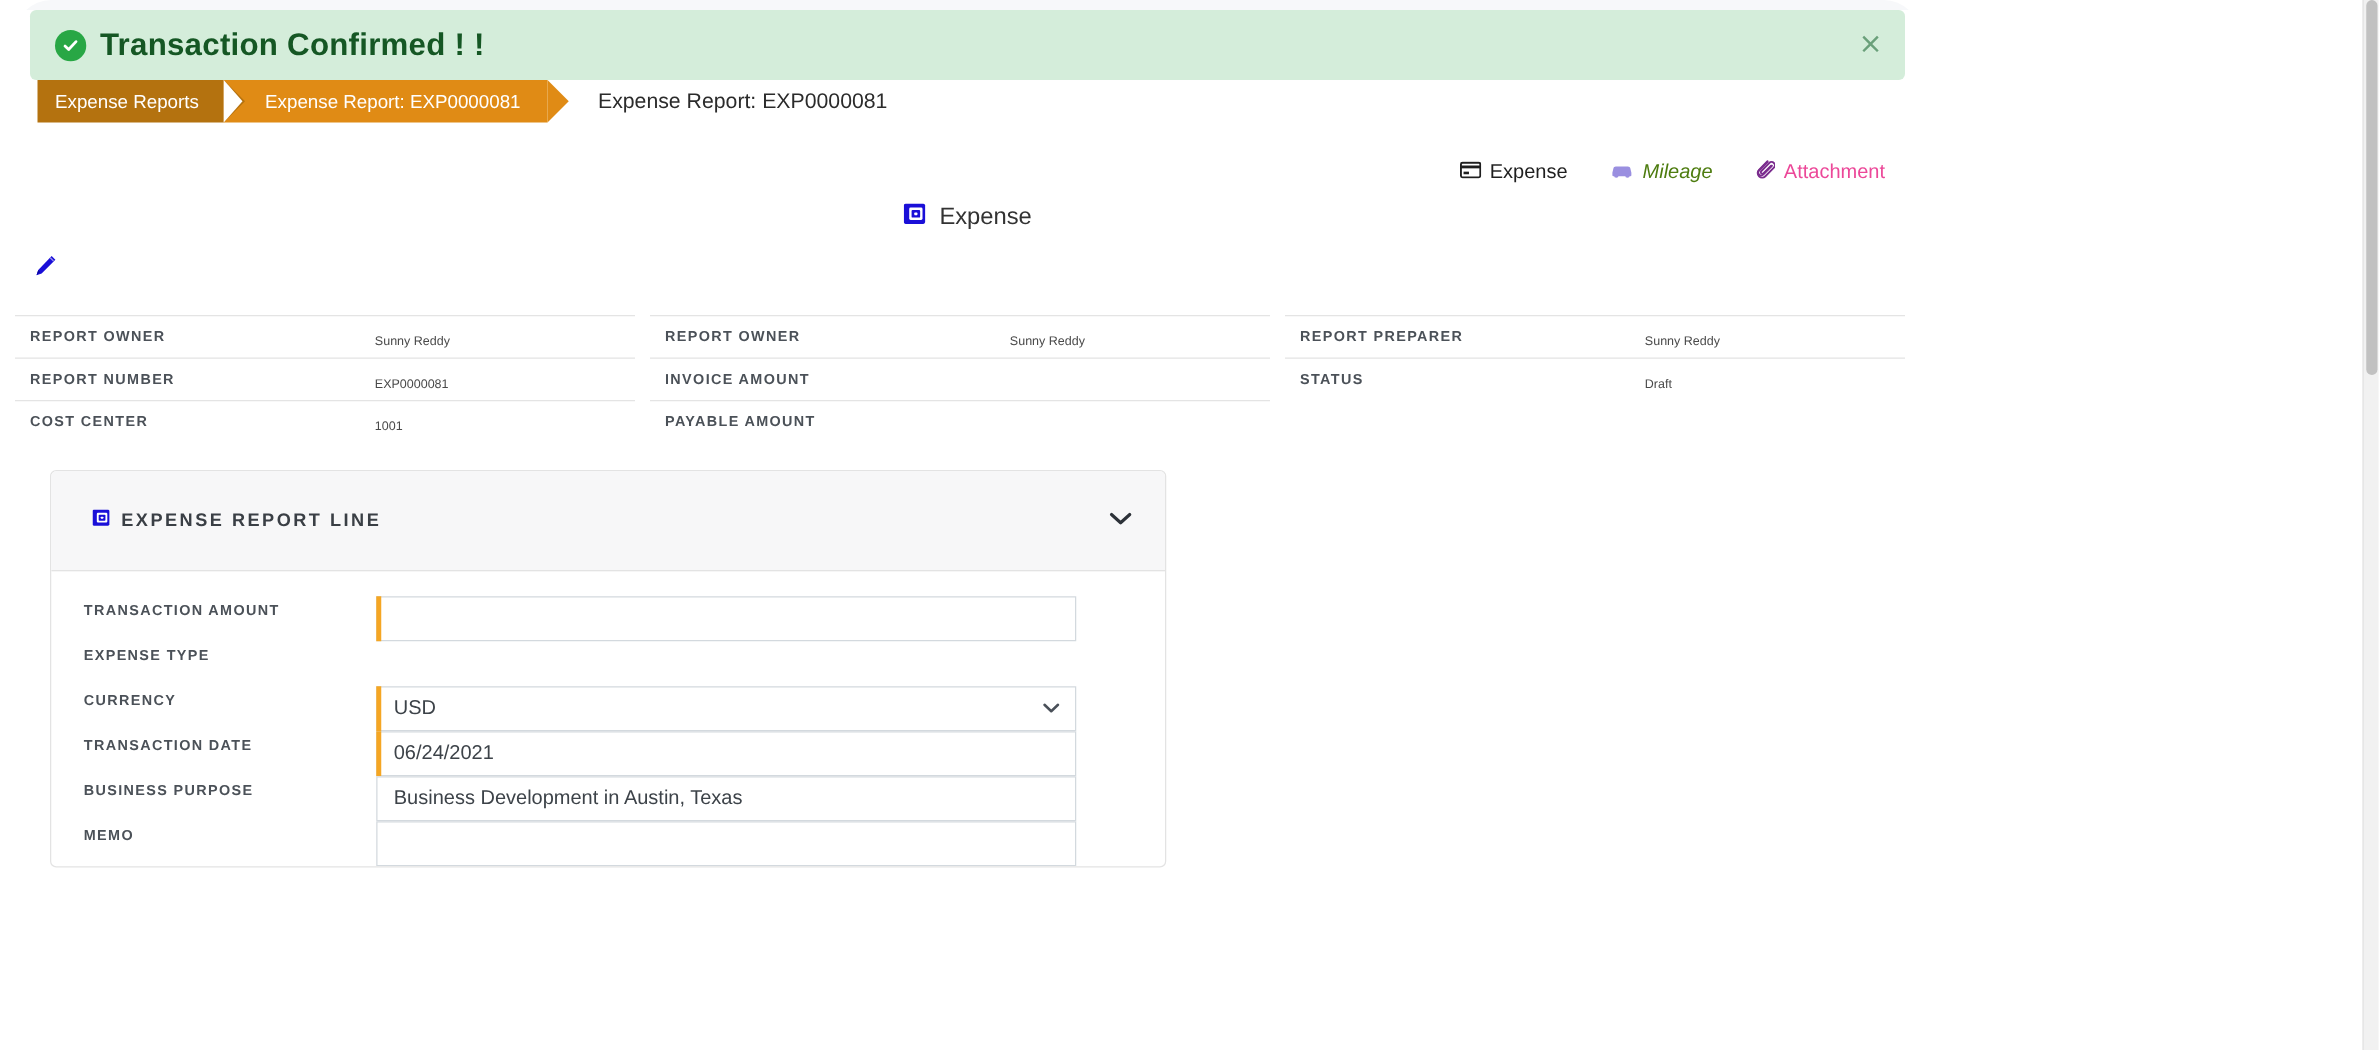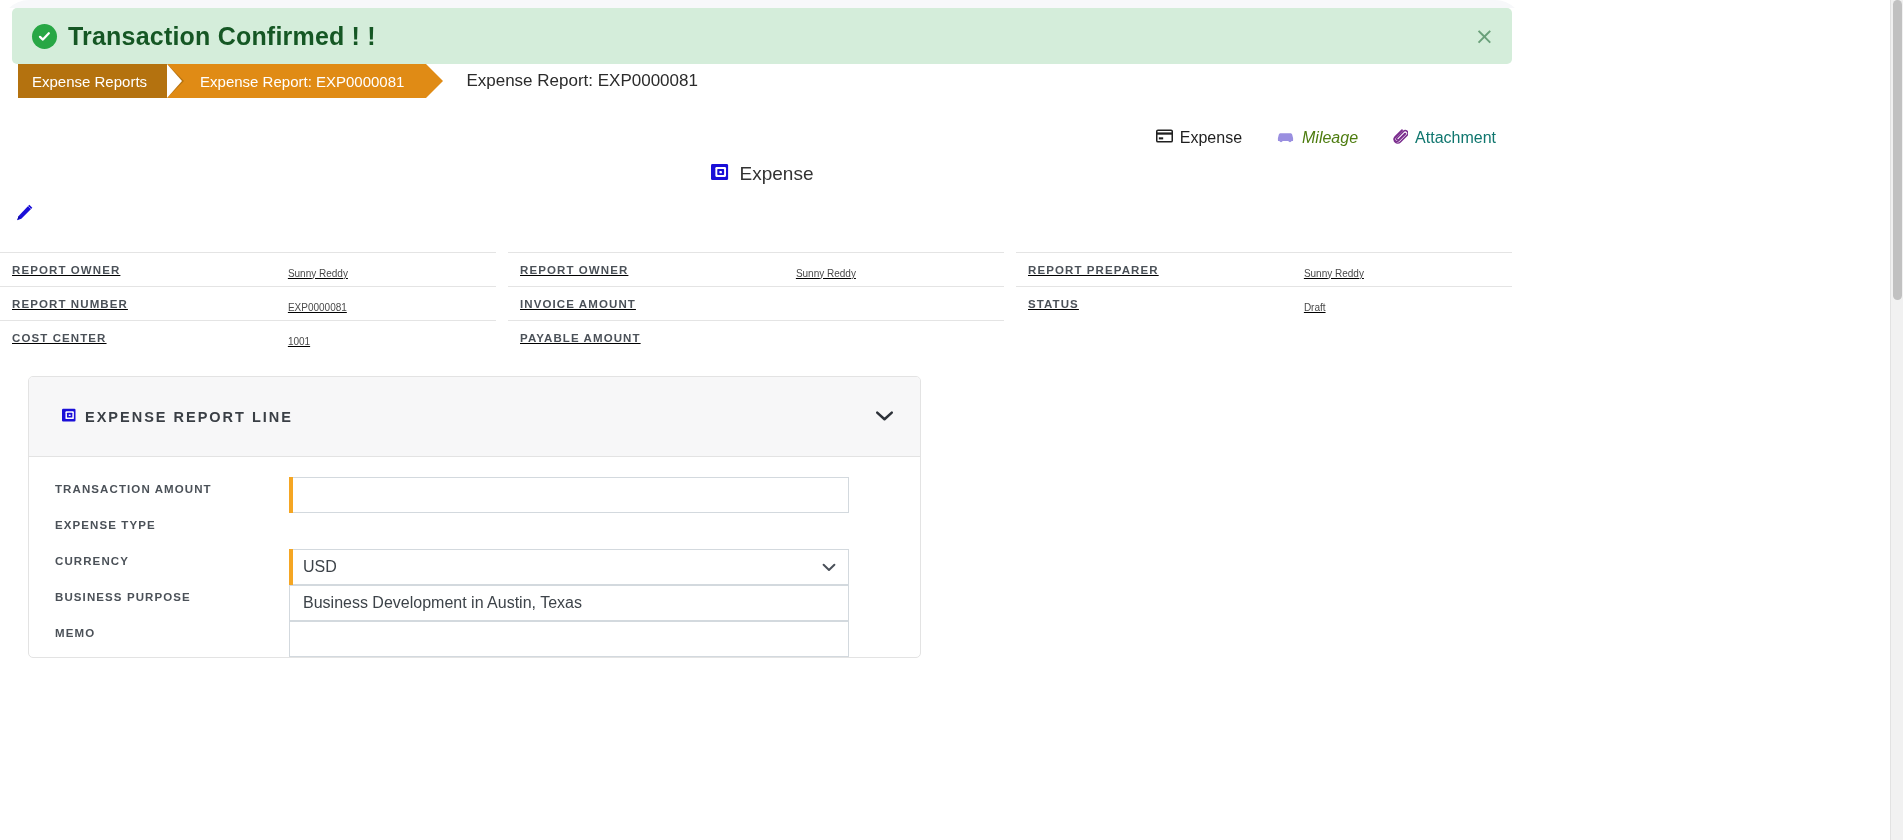--- a/index.html
+++ b/index.html
@@ -21,21 +21,21 @@
     border-left: 1px solid #e2e2e2;
     z-index: 60;
   }
   #scroll-thumb {
     position: absolute; top: 0; left: 2px;
     width: 9px; height: 300px;
     background: #c1c1c1; border-radius: 5px;
   }
 
   #page {
-    position: absolute; top: 0; left: 0;
+    position: absolute; top: 0; left: 12px;
     width: 1524px; height: 840px;
     background: #fff;
     overflow: hidden;
     border-radius: 29px;
   }
 
   
   .top-strip {
     height: 8px; width: 100%;
     background: #f7f8fa;
@@ -151,21 +151,21 @@
   }
   .action-link {
     display: inline-flex; align-items: center;
     gap: 7px;
     font-size: 16px;
     cursor: pointer;
     white-space: nowrap;
   }
   .action-expense { color: #1f1f1f; }
   .action-mileage { color: #4d7c0f; font-style: italic; }
-  .action-attachment { color: #0f766e; }
+  .action-attachment { color: #ec4899; }
 
   
   .center-head {
     display: flex; align-items: center; justify-content: center;
     gap: 10px;
     margin-top: 10px;
     height: 28px;
   }
   .center-head-label {
     font-size: 19px;
@@ -180,21 +180,20 @@
     margin-top: 14px;
   }
 
   
   .summary {
     display: grid;
     grid-template-columns: 1fr 1fr 1fr;
     column-gap: 12px;
     padding: 16px 12px 0 0;
     margin-top: 4px;
-    text-decoration: underline;
   }
   .sumcol { }
   .sumrow {
     display: flex;
     align-items: center;
     border-top: 1px solid #e4e4e4;
     height: 34px;
     padding: 0 0 0 12px;
   }
   .sumcol .sumrow:last-child { border-bottom: none; }
@@ -454,20 +453,26 @@
         <div class="field required select">
           <span class="field-value">USD</span>
           <span class="field-chevron">
             <svg width="14" height="9" viewBox="0 0 14 9">
               <path d="M1.6 1.8 L7 7 L12.4 1.8" fill="none" stroke="#4a5059" stroke-width="2" stroke-linecap="round" stroke-linejoin="round"></path>
             </svg>
           </span>
         </div>
       </div>
 
+      <div class="form-row">
+        <div class="form-label">TRANSACTION DATE</div>
+        <div class="field required">
+          <span class="field-value">06/24/2021</span>
+        </div>
+      </div>
 
       <div class="form-row">
         <div class="form-label">BUSINESS PURPOSE</div>
         <div class="field">
           <span class="field-value">Business Development in Austin, Texas</span>
         </div>
       </div>
 
       <div class="form-row">
         <div class="form-label">MEMO</div>

